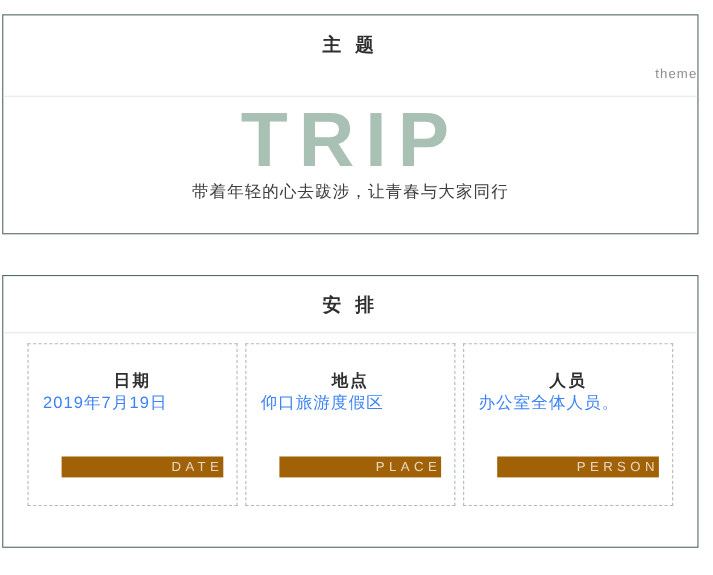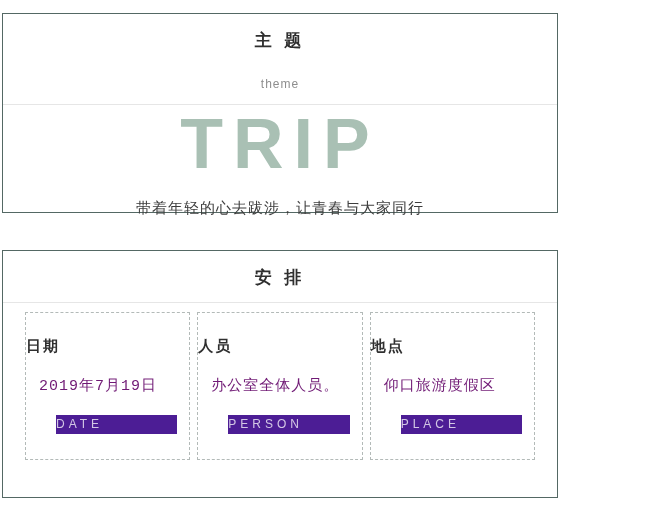--- a/index.html
+++ b/index.html
@@ -1,66 +1,66 @@
 <!DOCTYPE html>
 <html><head>
 <meta charset="utf-8">
 <style>
   * { margin:0; padding:0; box-sizing:border-box; }
   html,body { width:648px; height:523px; background:#ffffff; overflow:hidden; }
   body { font-family:"Liberation Sans","DejaVu Sans",sans-serif; position:relative; }
 
   .section {
-    position:absolute; left:2px; width:556px;
+    position:absolute; left:2px; width:633px;
     border:1px solid #546864; background:#ffffff;
   }
   #theme-section { top:13px;  height:200px; }
   #plan-section  { top:250px; height:248px; }
 
   .section-title {
     margin-top:15px; text-align:center;
     font-size:17px; font-weight:bold; color:#2f2f2f;
     letter-spacing:4px;
   }
   .section-sub {
-    margin-top:25px; text-align:center;
+    margin-top:8px; text-align:right;
     font-size:12px; color:#8e8e8e; letter-spacing:1px;
   }
   .divider { border-top:1px solid #e6e6e6; margin-top:13px; }
 
   .big-word {
     text-align:center; font-size:70px; font-weight:bold;
     line-height:1.0; letter-spacing:10px; color:#a9c0b4;
     margin-top:4px; white-space:nowrap;
   }
   .slogan {
     text-align:center; font-size:15px; color:#3d3d3d;
-    letter-spacing:1px; margin-top:20px;
+    letter-spacing:1px; margin-top:3px;
   }
 
   .cards-row {
     margin:9px 22px 0 22px; display:flex; gap:7px; height:148px;
   }
   .card {
     flex:1; position:relative; border:1px dashed #b3bab8;
     background:#ffffff;
   }
   .card-title {
-    margin-top:24px; 
+    margin-top:24px; text-align:center;
     font-size:15px; font-weight:bold; color:#2f2f2f; letter-spacing:2px;
   }
   .card-body {
-    margin-top:20px; padding:0 13px; text-align:left;
-    font-size:15px; color:#701a75; letter-spacing:1px;font-family:Liberation Mono, monospace;
+    margin-top:1px; padding:0 13px; text-align:left;
+    font-size:15px; color:#3b82f6; letter-spacing:1px;
   }
   .card-tag {
     position:absolute; left:12px; right:12px; top:102px; height:19px;
-    background:#4c1d95; border:none;
+    background:#a16207; border:none;
     color:rgba(255,255,255,0.75); font-size:12px; letter-spacing:4px;
-    text-align:left; line-height:19px;
+    text-align:right; line-height:19px;
     font-family:"Liberation Sans","DejaVu Sans",sans-serif;
     cursor:pointer;
     margin-left:18px;
   }
 </style>
 </head>
 <body>
 
 <div class="section" id="theme-section">
   <div class="section-title">主 题</div>
@@ -76,25 +76,25 @@
 
   <div class="cards-row">
 
     <div class="card">
       <div class="card-title">日期</div>
       <div class="card-body">2019年7月19日</div>
       <button class="card-tag">DATE</button>
     </div>
 
     <div class="card">
+      <div class="card-title">地点</div>
+      <div class="card-body">仰口旅游度假区</div>
+      <button class="card-tag">PLACE</button>
+    </div>
+
+    <div class="card">
       <div class="card-title">人员</div>
       <div class="card-body">办公室全体人员。</div>
       <button class="card-tag">PERSON</button>
-    </div>
-
-    <div class="card">
-      <div class="card-title">地点</div>
-      <div class="card-body">仰口旅游度假区</div>
-      <button class="card-tag">PLACE</button>
     </div>
 
   </div>
 </div>
 
 </body></html>

